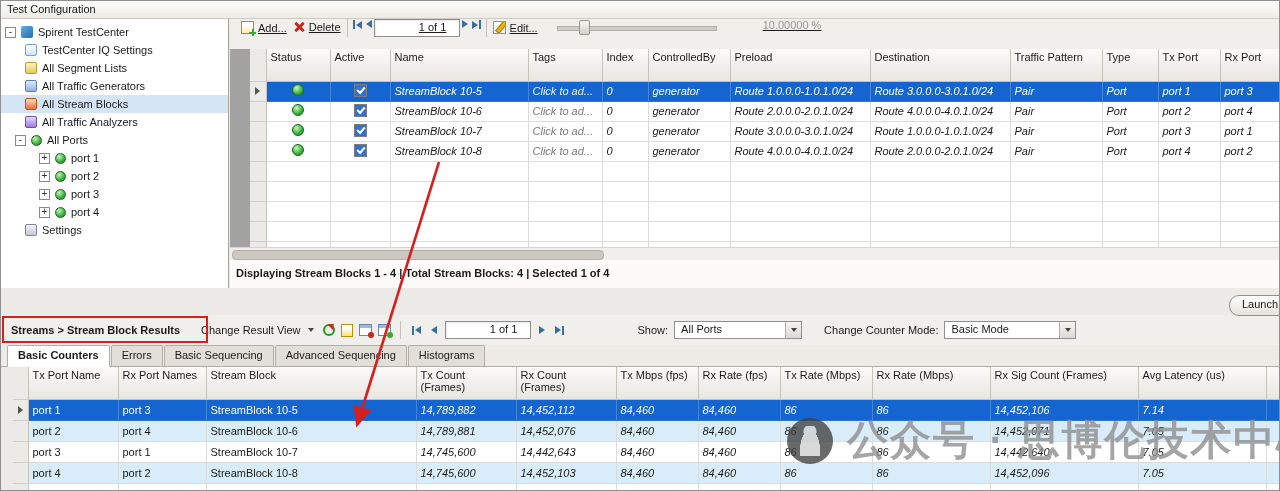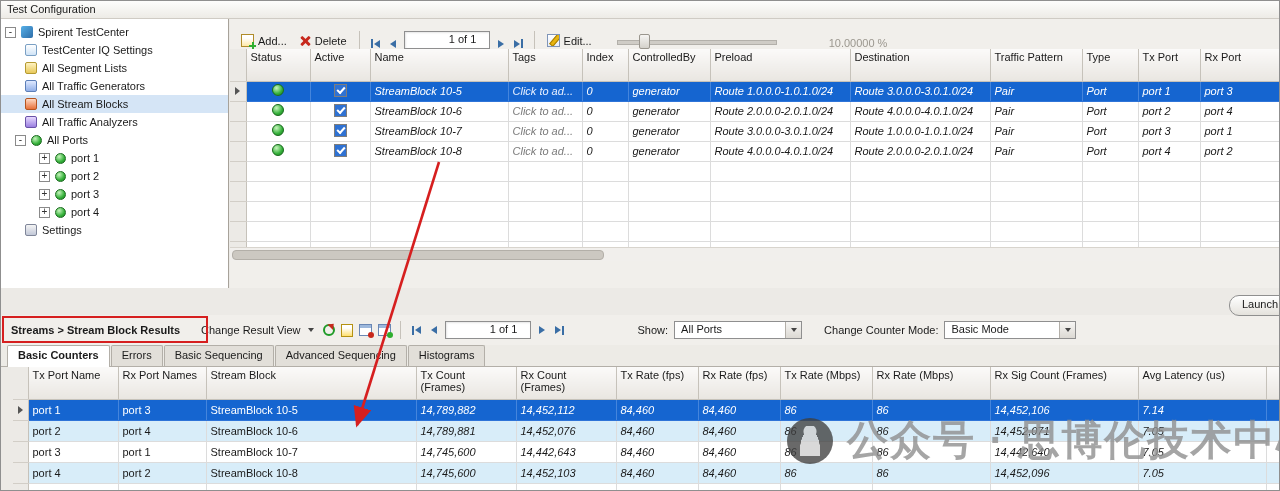--- a/index.html
+++ b/index.html
@@ -32,22 +32,22 @@
   .ic-generators{background:linear-gradient(#dfe9ff,#92b0e8);border:1px solid #5c7fb8;}
   .ic-streams{background:linear-gradient(#ffd9c2,#e8713a);border:1px solid #b5541f;}
   .ic-analyzers{background:linear-gradient(#e7d9ff,#9a7fe0);border:1px solid #6a52a8;}
   .ic-settings{background:linear-gradient(#f4f4f4,#c2c8d8);border:1px solid #7f8699;}
   .sphere{display:inline-block;width:12px;height:12px;border-radius:50%;flex:none;box-sizing:border-box;
           background:radial-gradient(circle at 35% 30%,#c8f5be,#35b13a 60%,#1c7a20);border:1px solid #1a6b1e;}
   .sphere.small{width:11px;height:11px;margin-right:5px;}
 
   
   .config-area{position:absolute;left:229px;top:18px;right:0;height:269px;background:#f1efeb;}
-  .toolbar1{position:absolute;left:0;top:0;right:0;height:30px;display:flex;align-items:flex-end;gap:6px;
-            padding:0 8px;box-sizing:border-box;}
+  .toolbar1{position:absolute;left:0;top:0;right:0;height:30px;display:flex;align-items:flex-start;
+            padding:0 8px;box-sizing:border-box;text-decoration:underline;}
   .toolbar2{position:absolute;left:0;top:314px;right:0;height:30px;background:#f1efeb;display:flex;align-items:center;
             gap:6px;padding:0 6px;box-sizing:border-box;}
   .tbtn{display:inline-flex;align-items:center;gap:4px;padding:2px 3px;border-radius:2px;cursor:default;}
   .sep{width:1px;height:18px;background:#c6c2ba;margin:0 3px;flex:none;}
   .pagerbox{width:52px;height:16px;border:1px solid #8f8f8f;background:#fff;text-align:center;line-height:15px;
             box-shadow:inset 1px 1px 2px rgba(0,0,0,.10);padding-left:32px;}
   .navbtn{display:inline-flex;align-items:center;gap:1px;padding:1px 2px;}
   .tri-l{width:0;height:0;border-right:6px solid #3a6ea5;border-top:4px solid transparent;border-bottom:4px solid transparent;display:inline-block;}
   .tri-r{width:0;height:0;border-left:6px solid #3a6ea5;border-top:4px solid transparent;border-bottom:4px solid transparent;display:inline-block;}
   .bar{width:2px;height:9px;background:#3a6ea5;display:inline-block;}
@@ -75,21 +75,21 @@
   .slider .thumb{position:absolute;left:22px;top:1px;width:9px;height:13px;background:linear-gradient(#f6f5f3,#d4d1cb);border:1px solid #9a968e;border-radius:2px;}
   .pct{margin-left:46px;color:#9b978f;}
   .crumb{font-weight:bold;padding:4px 4px;}
   .lbl{white-space:nowrap;}
   .ddl{height:18px;border:1px solid #8f8f8f;background:#fff;display:inline-flex;align-items:stretch;box-sizing:border-box;}
   .ddl .txt{padding:1px 6px 0 6px;flex:1;white-space:nowrap;overflow:hidden;}
   .ddl .btn{width:15px;background:linear-gradient(#f6f5f3,#dcd9d3);border-left:1px solid #b3afa8;display:flex;align-items:center;justify-content:center;}
   .ddl .btn .tri-d{margin-left:0;}
 
   
-  .grid1wrap{position:absolute;left:0;top:30px;right:0;height:198px;background:#000000;overflow:hidden;}
+  .grid1wrap{position:absolute;left:0;top:30px;right:0;height:198px;background:#a3a3a3;overflow:hidden;padding-left:20px;}
   .hscroll{position:absolute;left:0;top:228px;right:0;height:13px;background:#f1efec;border-top:1px solid #d8d4cd;}
   .hthumb{position:absolute;left:2px;top:2px;width:370px;height:8px;background:#ccc8c1;border:1px solid #b3afa8;border-radius:4px;}
   .statusline{position:absolute;left:0;top:241px;right:0;height:28px;background:#fcfbfa;padding:7px 0 0 6px;
               font-weight:bold;box-sizing:border-box;}
   .tabs{position:absolute;left:0;top:344px;right:0;height:22px;background:#edebe6;border-bottom:1px solid #b3afa8;
         padding-left:6px;box-sizing:border-box;display:flex;align-items:flex-end;}
   .tab{height:20px;line-height:19px;padding:0 10px;border:1px solid #b3afa8;border-bottom:none;background:#e2dfd9;
        margin-right:1px;border-radius:2px 2px 0 0;white-space:nowrap;}
   .tab.active{background:#fff;font-weight:bold;height:21px;margin-bottom:-1px;}
   .res-grid-wrap{position:absolute;left:0;top:366px;right:0;bottom:0;background:#eceae6;padding-left:12px;box-sizing:border-box;overflow:hidden;}
@@ -396,20 +396,23 @@
               <td></td>
             </tr>
       </tbody>
         </table>
     </div>
 
     <div class="hscroll">
       <span class="hthumb"></span>
     </div>
 
+    <div class="statusline">
+      <span>Displaying Stream Blocks 1 - 4  |  Total Stream Blocks: 4  |  Selected 1 of 4</span>
+    </div>
   </div>
 
   <div class="res-caption">
     <span>stream config:Results 1</span>
   </div>
   <div class="launch-btn">
     <span>Launch Tes</span>
   </div>
 
   <div class="toolbar2">
@@ -480,21 +483,21 @@
           <col style="width:15px">
       </colgroup>
       <tbody>
           <tr class="hrow">
         <th class="mark"></th>
         <th>Tx Port Name</th>
         <th>Rx Port Names</th>
         <th>Stream Block</th>
         <th>Tx Count (Frames)</th>
         <th>Rx Count (Frames)</th>
-        <th>Tx Rate (fps)</th>
+        <th>Tx Mbps (fps)</th>
         <th>Rx Rate (fps)</th>
         <th>Tx Rate (Mbps)</th>
         <th>Rx Rate (Mbps)</th>
         <th>Rx Sig Count (Frames)</th>
         <th>Avg Latency (us)</th>
         <th></th>
       </tr>
       <tr class="sel">
         <td class="mark"><span class="curmark"></span></td>
         <td>port 1</td>

